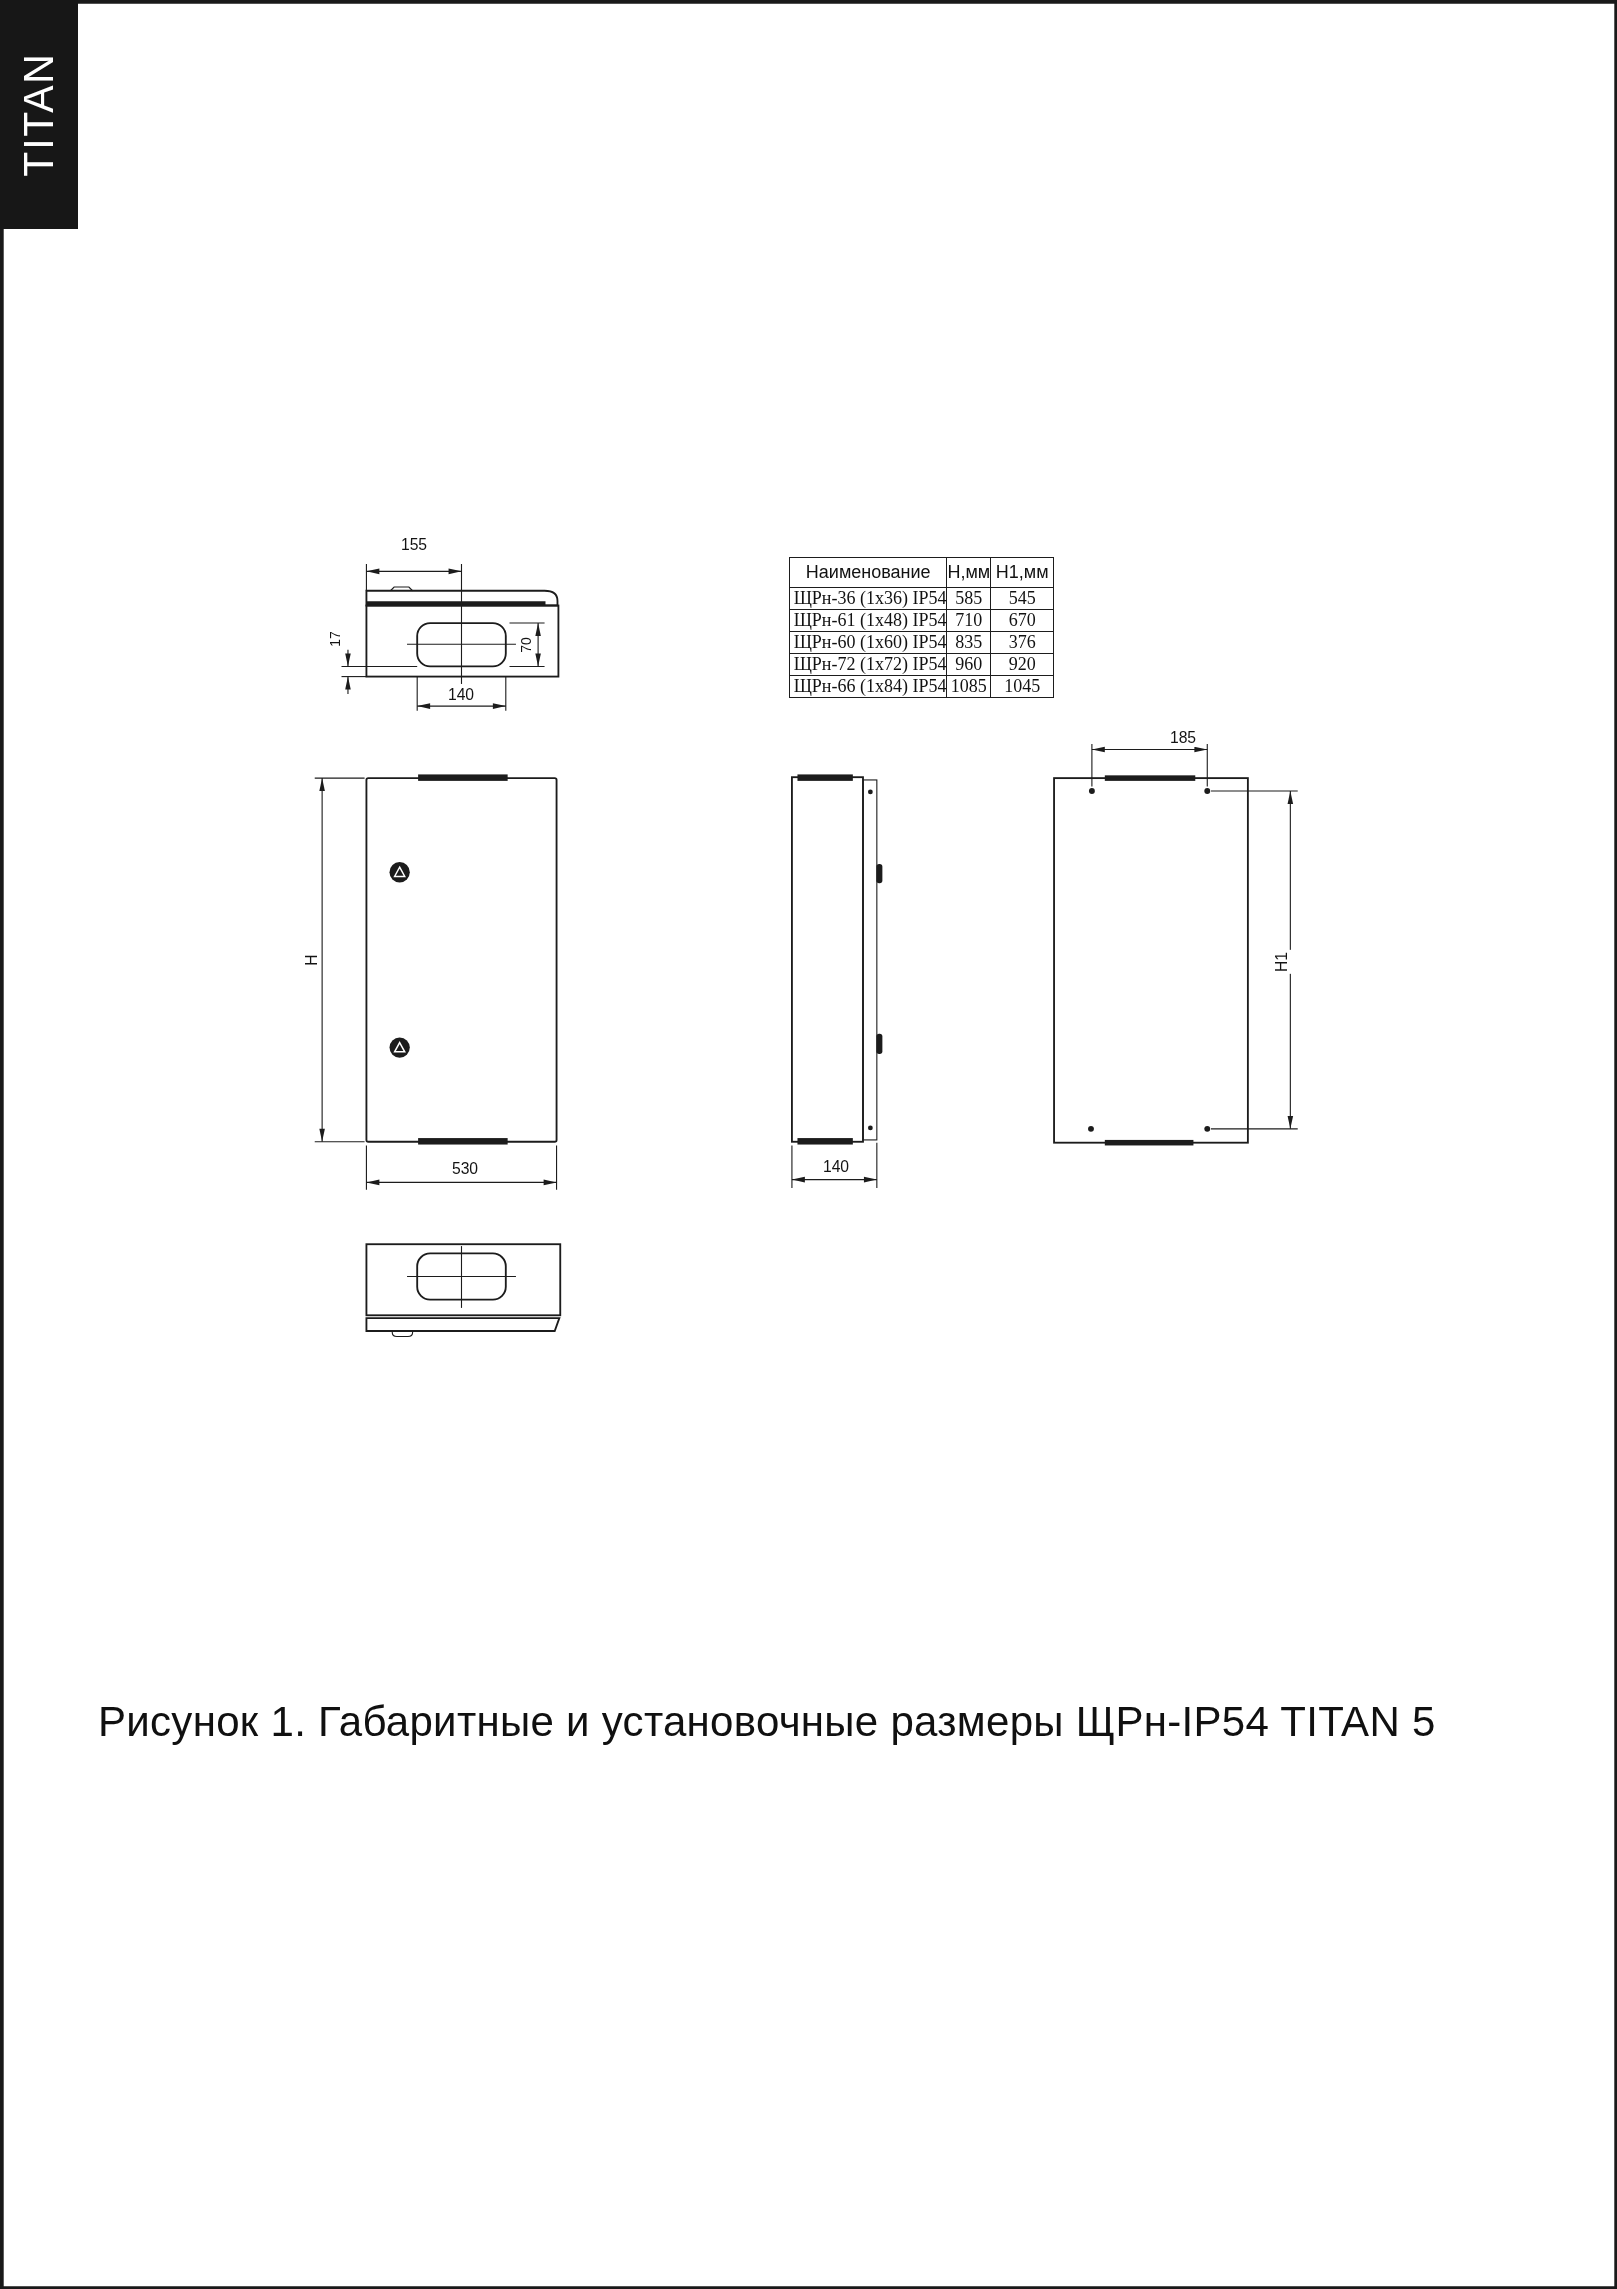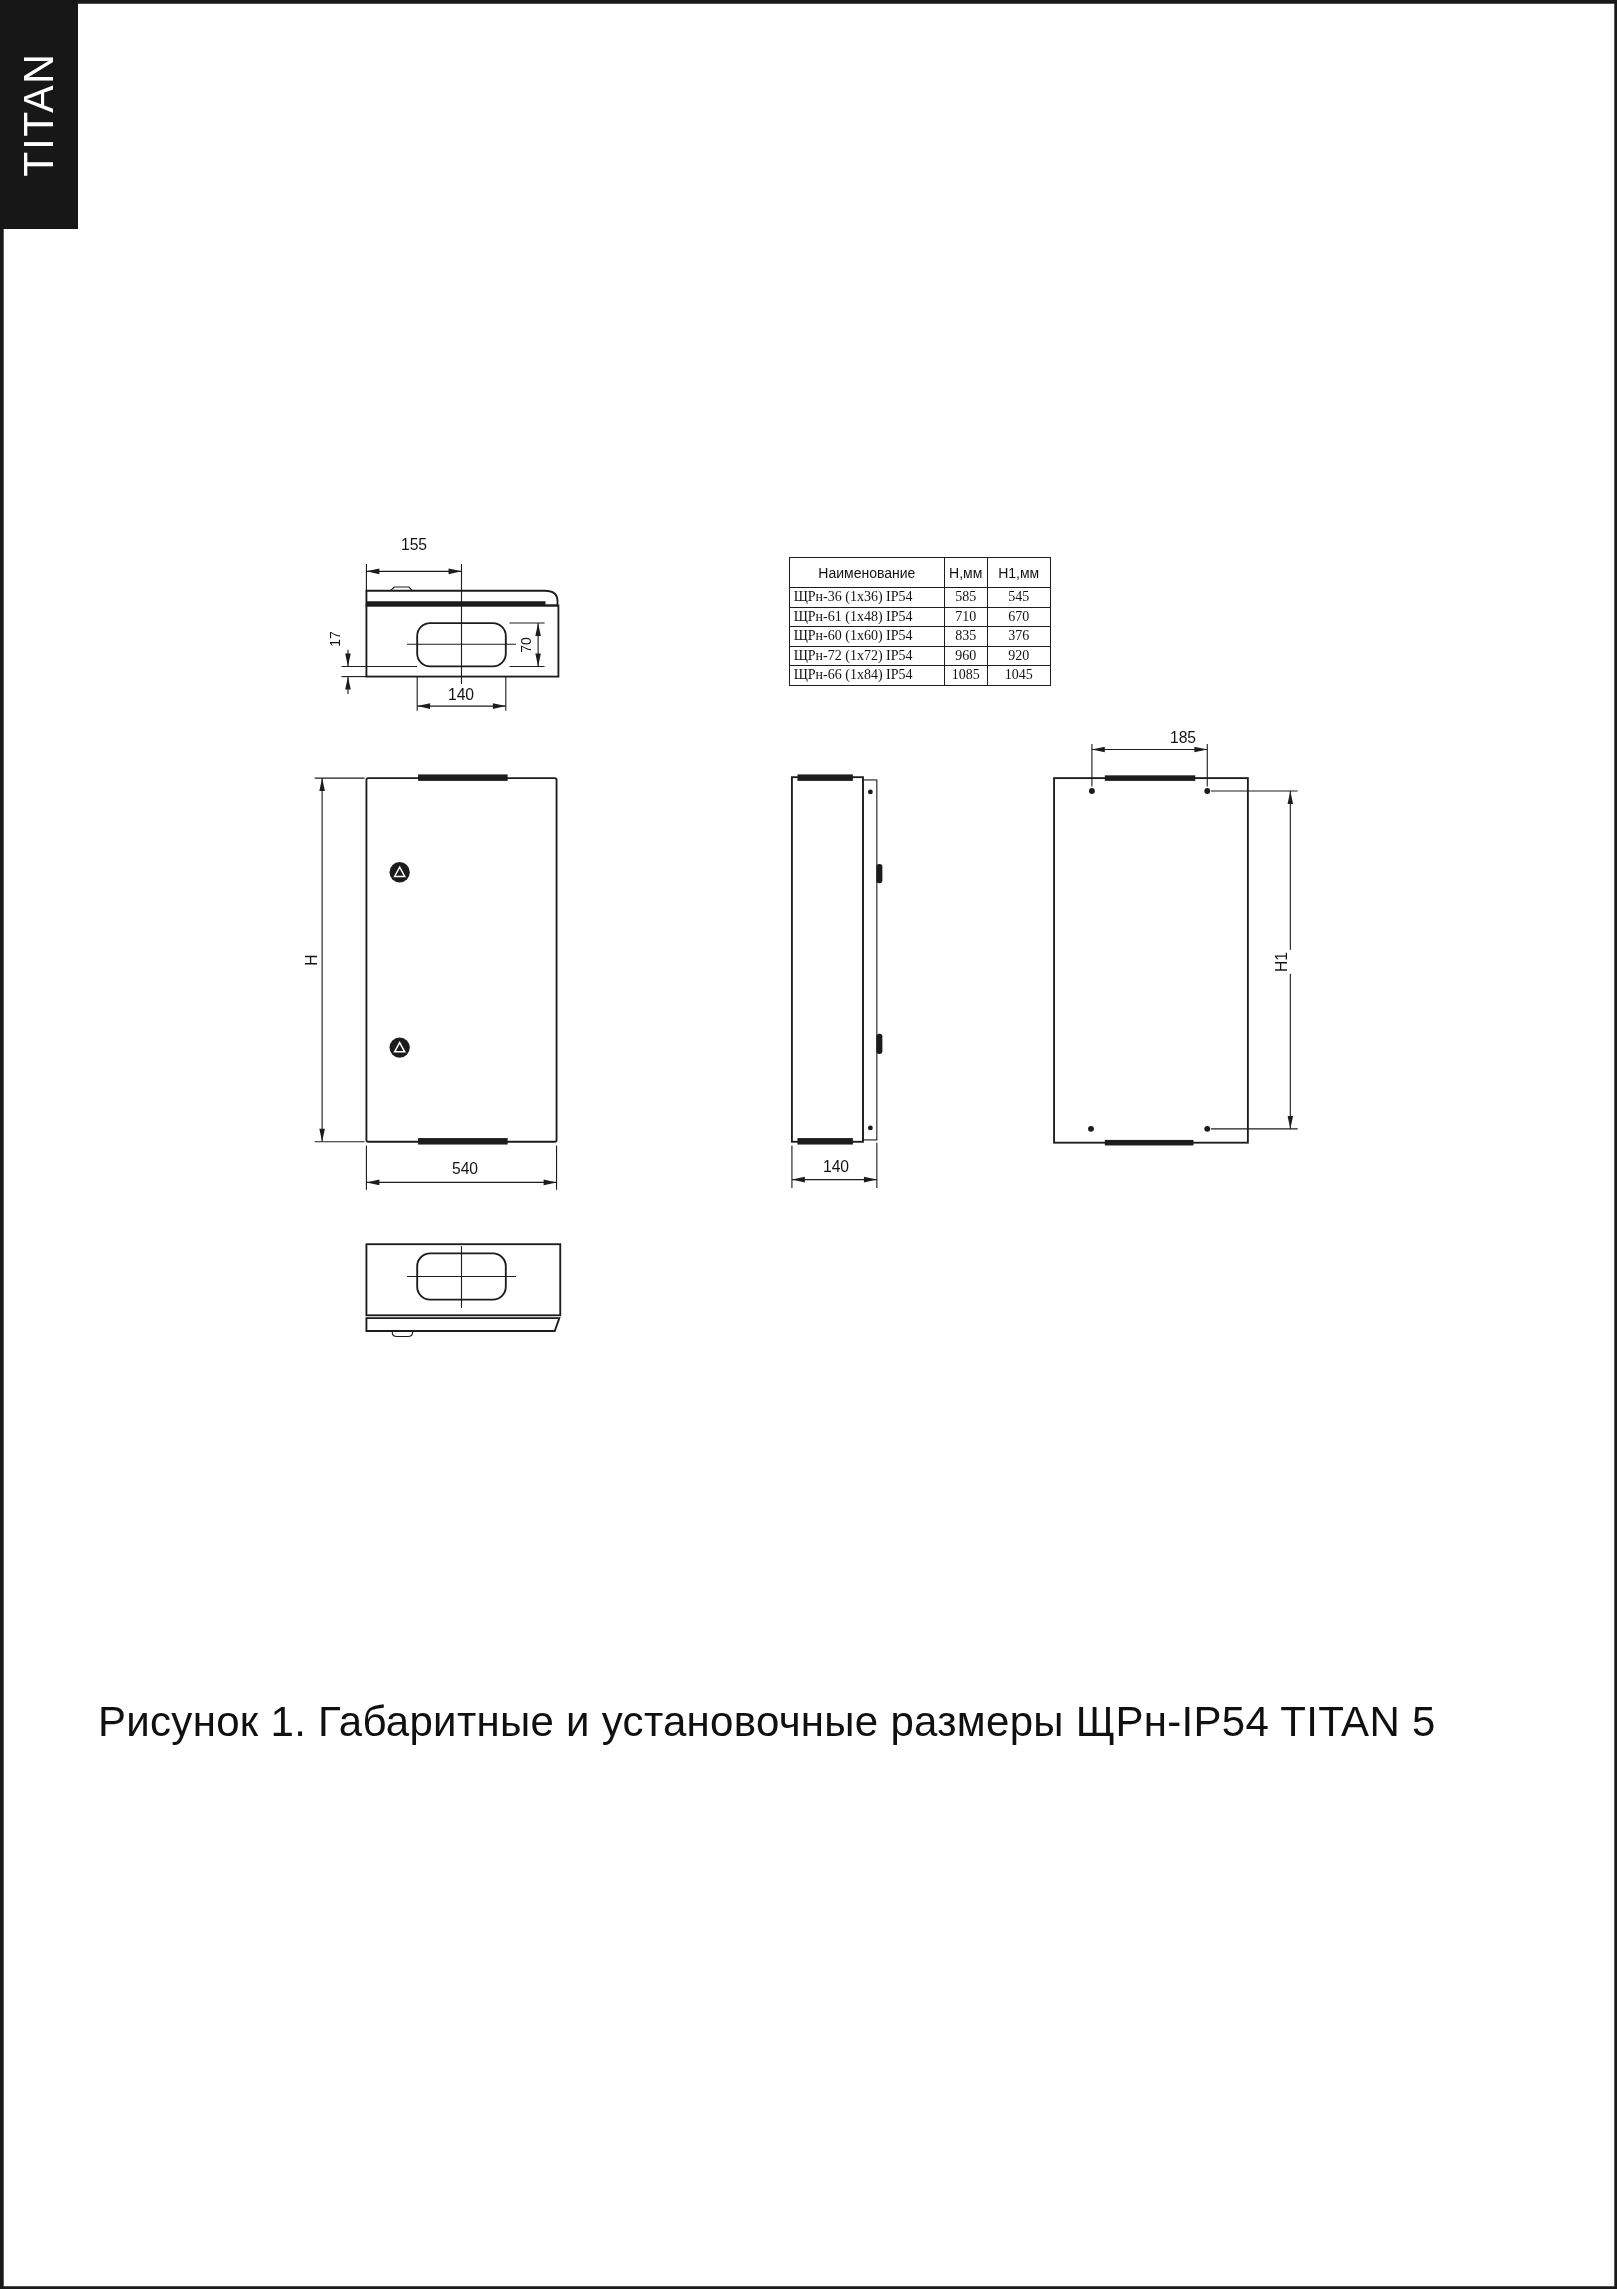--- a/index.html
+++ b/index.html
@@ -40,21 +40,21 @@
   }
   .dim-label.rot { transform:translate(-50%,-50%) rotate(-90deg); }
   .dim-label.big { font-size:15.7px; }
   .spec-table {
     position:absolute; left:789px; top:557px;
     border-collapse:collapse;
     table-layout:fixed;
   }
   .spec-table th, .spec-table td {
     border:1.8px solid #1d1d1d;
-    font-size:14px;
+    font-size:18px;
     font-weight:normal;
     padding:0;
     text-align:center;
     overflow:hidden;
     white-space:nowrap;
   }
   .spec-table th { height:29px; }
   .spec-table td { height:18.5px;font-family:Liberation Serif, serif; }
   .spec-table .c1 { width:150px; }
   .spec-table .c2 { width:42px; }
@@ -186,21 +186,21 @@
       <path class="ol" d="M397,1428 L606,1428 L601,1442 L397,1442 Z"></path>
       <path class="thin" d="M425,1442 L425,1444 Q425,1448 430,1448 L442,1448 Q447,1448 447,1444 L447,1442"></path>
     </g>
   </svg>
 
   <div class="dim-label big" style="left:414px; top:545px;">155</div>
   <div class="dim-label rot" style="left:335px; top:639px;">17</div>
   <div class="dim-label rot" style="left:526px; top:645px;">70</div>
   <div class="dim-label big" style="left:461px; top:695px;">140</div>
   <div class="dim-label rot big" style="left:312px; top:960px;">H</div>
-  <div class="dim-label big" style="left:465px; top:1169px;">540</div>
+  <div class="dim-label big" style="left:465px; top:1169px;">530</div>
   <div class="dim-label big" style="left:836px; top:1167px;">140</div>
   <div class="dim-label big" style="left:1145px; top:738px;margin-left:38px;">185</div>
   <div class="dim-label rot big" style="left:1282px; top:962px;">H1</div>
 
   <table class="spec-table">
     <thead>
       <tr>
         <th class="c1">Наименование</th>
         <th class="c2">Н,мм</th>
         <th class="c3">Н1,мм</th>

